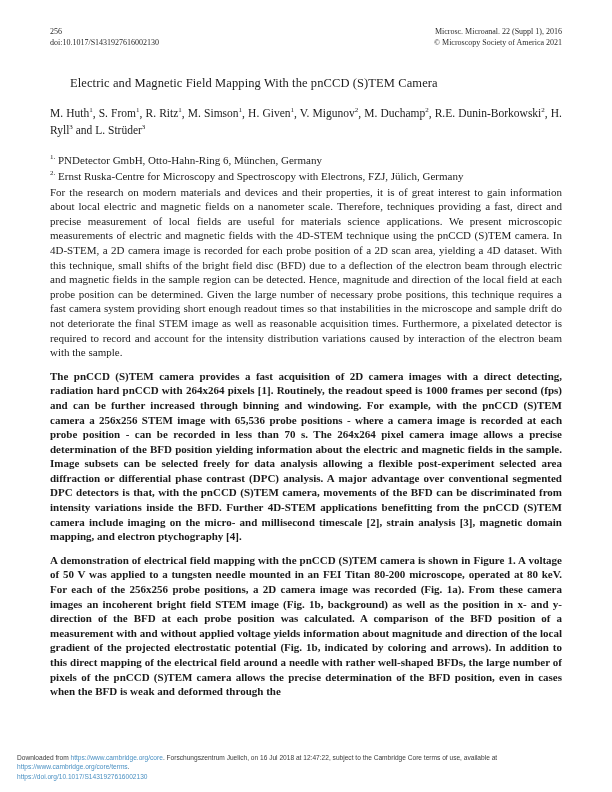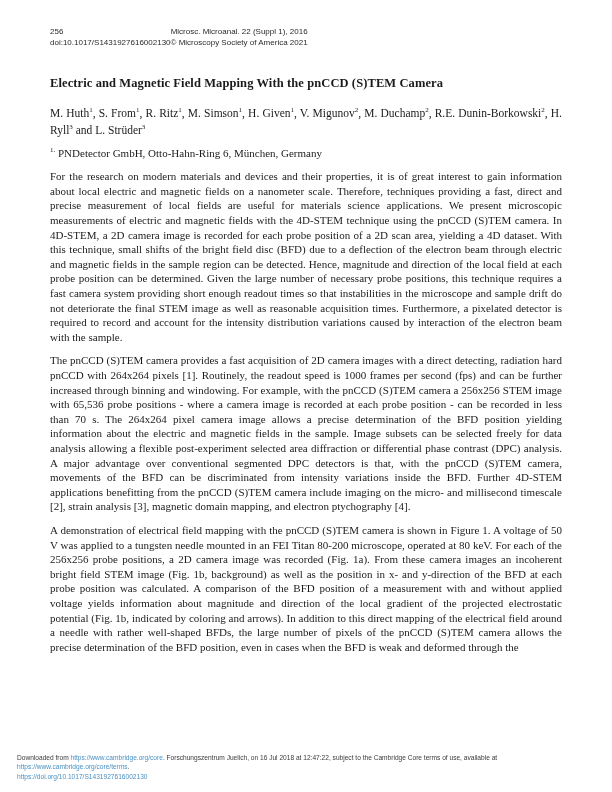--- a/index.html
+++ b/index.html
@@ -8,62 +8,64 @@
     width: 612px;
     height: 792px;
     margin: 0 auto;
     background: #ffffff;
     color: #1b1b1b;
     overflow: hidden;
     box-sizing: border-box;
   }
   .running-header {
     display: flex;
+    justify-content: space-between;
     padding: 27px 50px 0 50px;
-    font-family: Liberation Sans, sans-serif;
+    font-family: Liberation Serif, serif;
     font-size: 8px;
     line-height: 10.5px;
     color: #2a2a2a;
   }
   .running-header .right { text-align: right; }
   .content {
     margin: 0 50px;
     font-family: "Liberation Serif", "DejaVu Serif", serif;
   }
   .article-title {
     margin-top: 28px;
     font-size: 12.5px;
-    font-weight: bold;
+    font-weight: normal;
     letter-spacing: 0.1px;
+    margin-left: 20px;
   }
   .authors {
     margin-top: 14px;
     font-size: 11.5px;
     line-height: 16.5px;
     text-align: justify;
   }
   sup {
     font-size: 7px;
     line-height: 0;
     vertical-align: super;
   }
   .affiliations {
-    margin-top: 7px;
+    margin-top: 14px;
     font-size: 11px;
     line-height: 16.3px;
   }
   .affiliation-line { white-space: nowrap; }
   .body-paragraph {
     font-size: 11px;
     line-height: 14.6px;
     text-align: justify;
     margin: 0;
   }
-  .body-paragraph.first { margin-top: 8px; }
-  .body-paragraph + .body-paragraph { margin-top: 9px; }
+  .body-paragraph.first { margin-top: 0; }
+  .body-paragraph + .body-paragraph { margin-top: 9px; font-weight: bold; }
   .page-footer {
     position: absolute;
     left: 17px;
     right: 14px;
     bottom: 11px;
     font-family: "Liberation Sans", sans-serif;
     font-size: 6.6px;
     line-height: 9.5px;
     color: #3a3a3a;
   }
@@ -85,20 +87,21 @@
       <div>Microsc. Microanal. 22 (Suppl 1), 2016</div>
       <div>© Microscopy Society of America 2021</div>
     </div>
   </div>
 
   <div class="content">
     <div class="article-title">Electric and Magnetic Field Mapping With the pnCCD (S)TEM Camera</div>
     <div class="authors"><span>M. Huth</span><sup>1</sup><span>, S. From</span><sup>1</sup><span>, R. Ritz</span><sup>1</sup><span>, M. Simson</span><sup>1</sup><span>, H. Given</span><sup>1</sup><span>, V. Migunov</span><sup>2</sup><span>, M. Duchamp</span><sup>2</sup><span>, R.E. Dunin-Borkowski</span><sup>2</sup><span>, H. Ryll</span><sup>3</sup><span> and L. Strüder</span><sup>3</sup></div>
     <div class="affiliations">
         <div class="affiliation-line"><sup>1.</sup><span> PNDetector GmbH, Otto-Hahn-Ring 6, München, Germany</span></div>
+        <div class="affiliation-line"><sup>2.</sup><span> Ernst Ruska-Centre for Microscopy and Spectroscopy with Electrons, FZJ, Jülich, Germany</span></div>
       </div>
     <div id="paragraphs">
         <p class="body-paragraph first" style="color: rgb(27, 27, 27);">For the research on modern materials and devices and their properties, it is of great interest to gain information about local electric and magnetic fields on a nanometer scale. Therefore, techniques providing a fast, direct and precise measurement of local fields are useful for materials science applications. We present microscopic measurements of electric and magnetic fields with the 4D-STEM technique using the pnCCD (S)TEM camera. In 4D-STEM, a 2D camera image is recorded for each probe position of a 2D scan area, yielding a 4D dataset. With this technique, small shifts of the bright field disc (BFD) due to a deflection of the electron beam through electric and magnetic fields in the sample region can be detected. Hence, magnitude and direction of the local field at each probe position can be determined. Given the large number of necessary probe positions, this technique requires a fast camera system providing short enough readout times so that instabilities in the microscope and sample drift do not deteriorate the final STEM image as well as reasonable acquisition times. Furthermore, a pixelated detector is required to record and account for the intensity distribution variations caused by interaction of the electron beam with the sample.</p>
         <p class="body-paragraph" style="color: rgb(27, 27, 27);">The pnCCD (S)TEM camera provides a fast acquisition of 2D camera images with a direct detecting, radiation hard pnCCD with 264x264 pixels [1]. Routinely, the readout speed is 1000 frames per second (fps) and can be further increased through binning and windowing. For example, with the pnCCD (S)TEM camera a 256x256 STEM image with 65,536 probe positions - where a camera image is recorded at each probe position - can be recorded in less than 70 s. The 264x264 pixel camera image allows a precise determination of the BFD position yielding information about the electric and magnetic fields in the sample. Image subsets can be selected freely for data analysis allowing a flexible post-experiment selected area diffraction or differential phase contrast (DPC) analysis. A major advantage over conventional segmented DPC detectors is that, with the pnCCD (S)TEM camera, movements of the BFD can be discriminated from intensity variations inside the BFD. Further 4D-STEM applications benefitting from the pnCCD (S)TEM camera include imaging on the micro- and millisecond timescale [2], strain analysis [3], magnetic domain mapping, and electron ptychography [4].</p>
         <p class="body-paragraph" style="color: rgb(27, 27, 27);">A demonstration of electrical field mapping with the pnCCD (S)TEM camera is shown in Figure 1. A voltage of 50 V was applied to a tungsten needle mounted in an FEI Titan 80-200 microscope, operated at 80 keV. For each of the 256x256 probe positions, a 2D camera image was recorded (Fig. 1a). From these camera images an incoherent bright field STEM image (Fig. 1b, background) as well as the position in x- and y-direction of the BFD at each probe position was calculated. A comparison of the BFD position of a measurement with and without applied voltage yields information about magnitude and direction of the local gradient of the projected electrostatic potential (Fig. 1b, indicated by coloring and arrows). In addition to this direct mapping of the electrical field around a needle with rather well-shaped BFDs, the large number of pixels of the pnCCD (S)TEM camera allows the precise determination of the BFD position, even in cases when the BFD is weak and deformed through the</p>
       </div>
   </div>
 
   <div class="page-footer" style="color: rgb(58, 58, 58);">
     <div id="footer-line1"><span>Downloaded from </span><a href="#" style="color: rgb(74, 144, 194);">https://www.cambridge.org/core</a><span>. Forschungszentrum Juelich, on 16 Jul 2018 at 12:47:22, subject to the Cambridge Core terms of use, available at </span><a href="#" style="color: rgb(74, 144, 194);">https://www.cambridge.org/core/terms</a><span>.</span></div>

